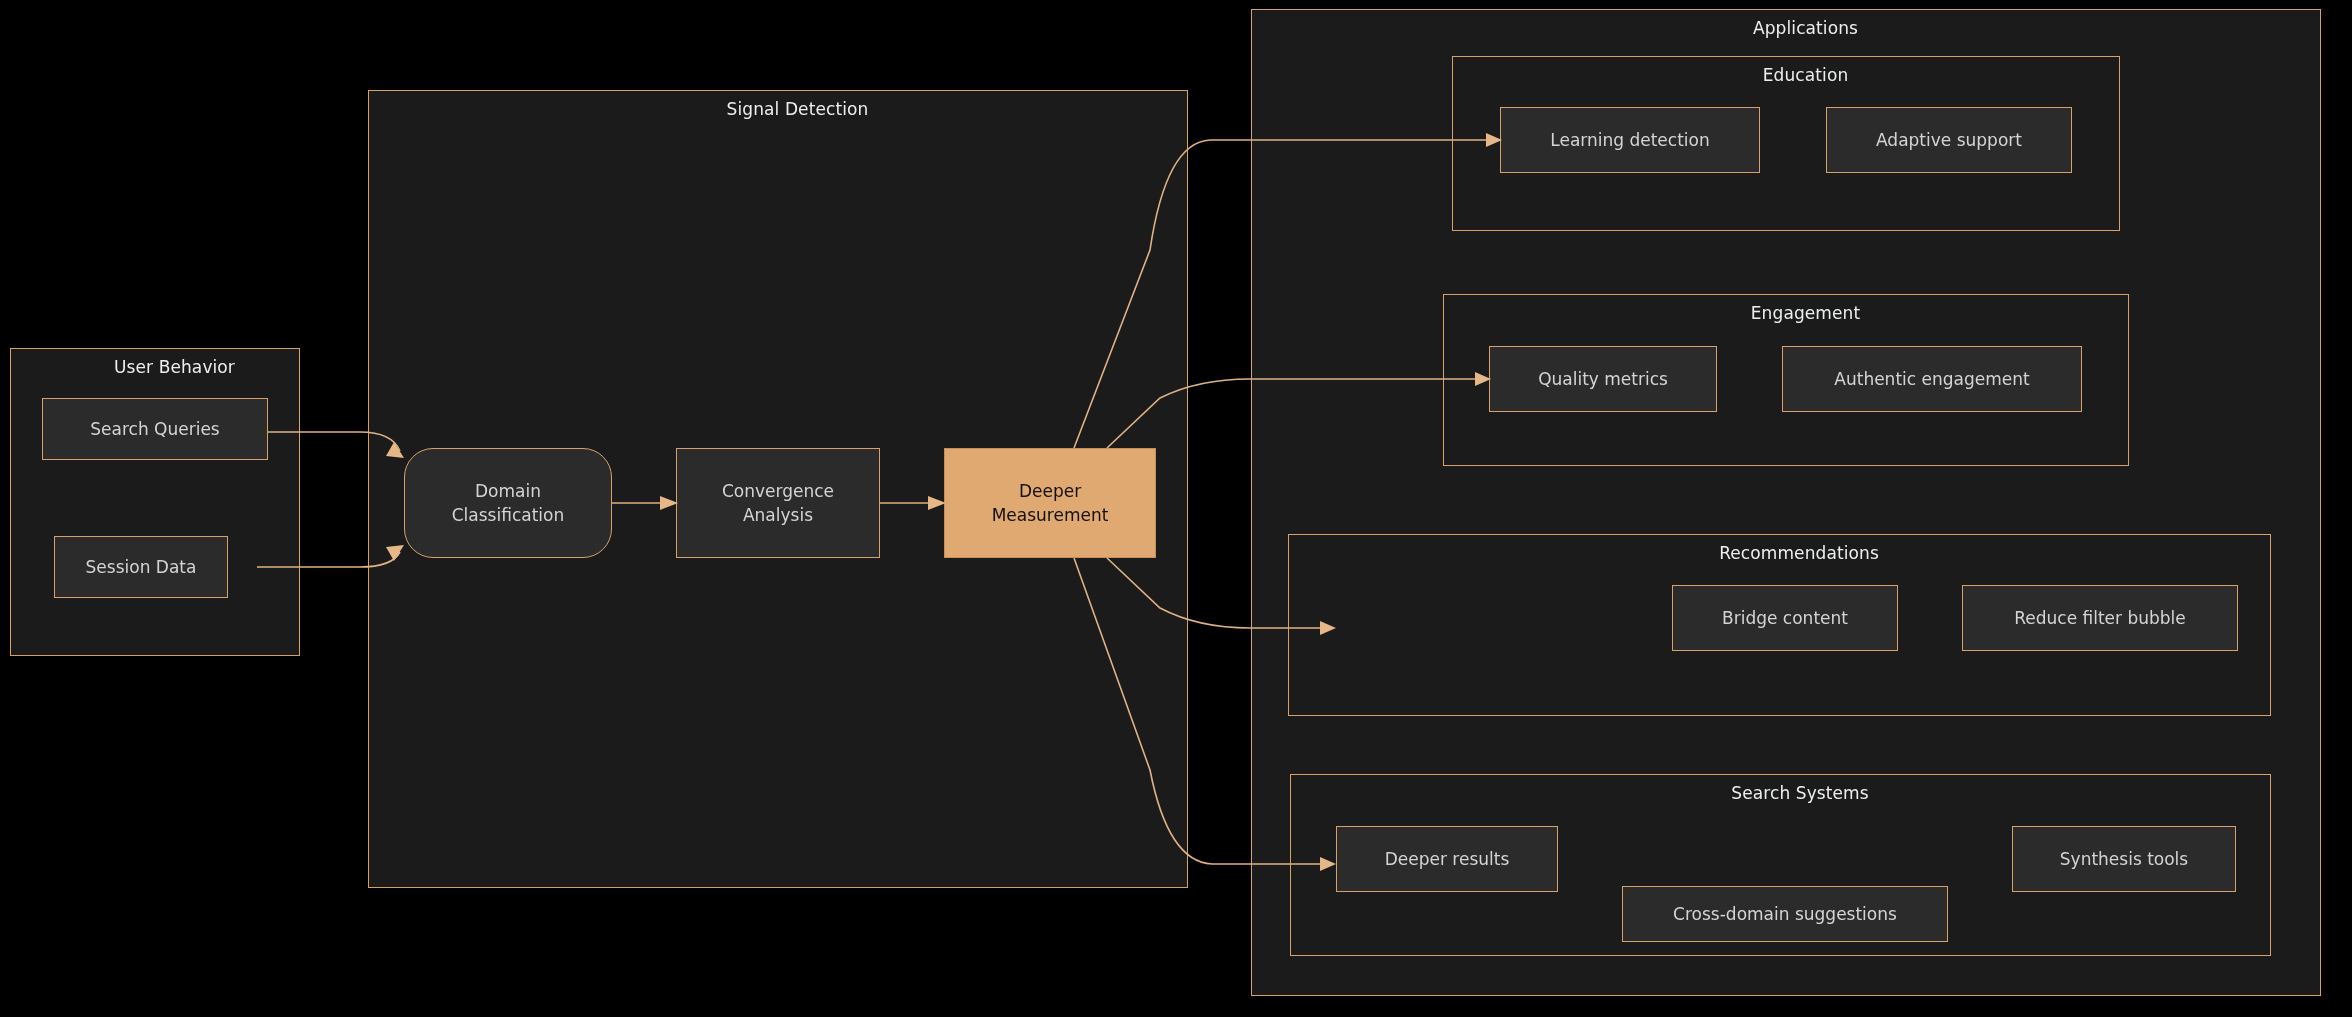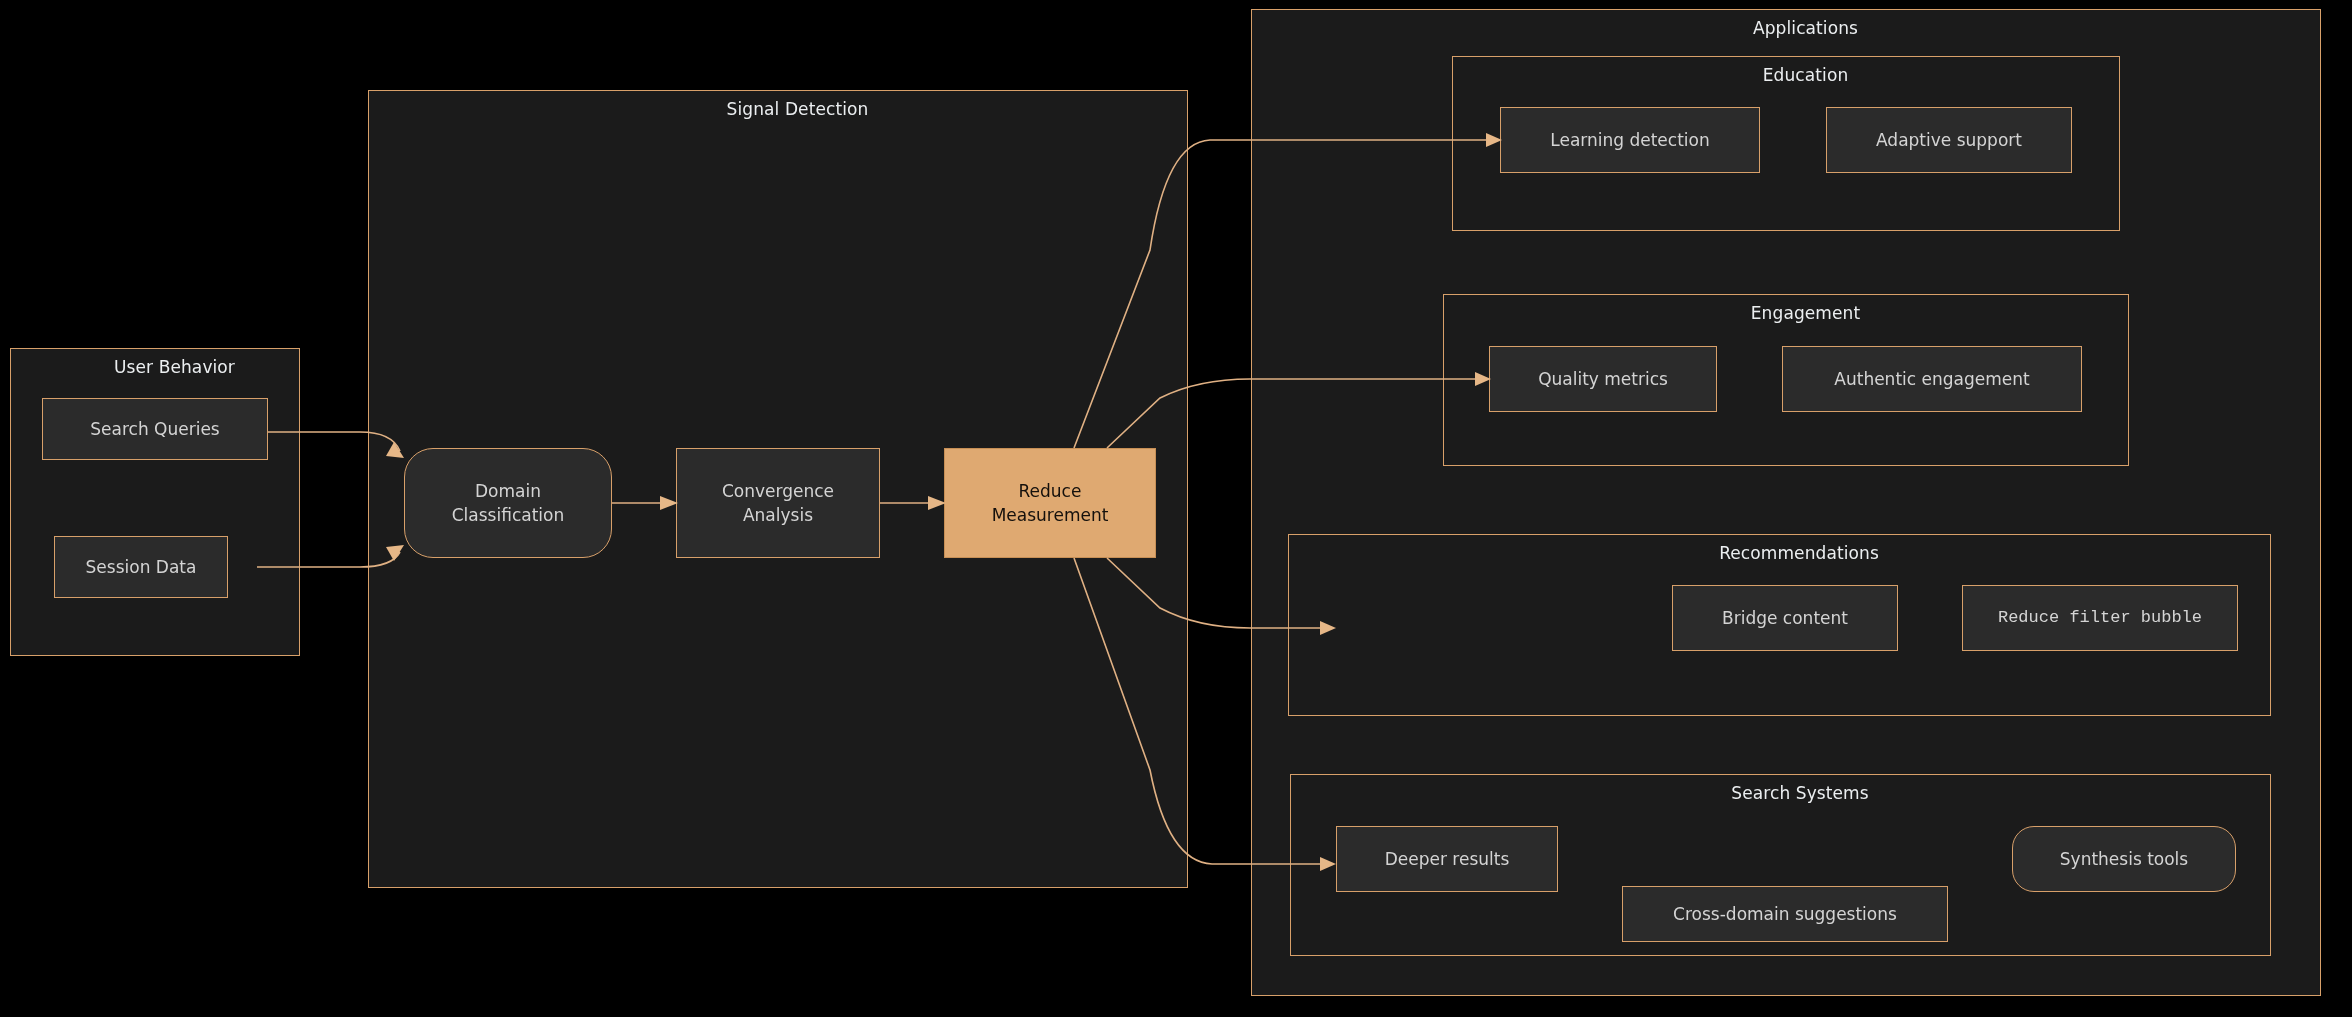--- a/index.html
+++ b/index.html
@@ -96,21 +96,21 @@
   <div class="node" style="left:42px; top:398px; width:226px; height:62px;">Search Queries</div>
   <div class="node" style="left:54px; top:536px; width:174px; height:62px;">Session Data</div>
 
   <div class="cluster" style="left:368px; top:90px; width:820px; height:798px;">
     <div class="cluster-title">Signal Detection</div>
   </div>
   <div class="node" style="left:404px; top:448px; width:208px; height:110px;border-radius:29px;">Domain
 Classification</div>
   <div class="node" style="left:676px; top:448px; width:204px; height:110px;">Convergence
 Analysis</div>
-  <div class="node highlight" style="left:944px; top:448px; width:212px; height:110px;">Reduce
+  <div class="node highlight" style="left:944px; top:448px; width:212px; height:110px;">Deeper
 Measurement</div>
 
   <div class="cluster" style="left:1251px; top:9px; width:1070px; height:987px;">
     <div class="cluster-title">Applications</div>
   </div>
 
   <div class="cluster" style="left:1452px; top:56px; width:668px; height:175px;">
     <div class="cluster-title">Education</div>
   </div>
   <div class="node" style="left:1500px; top:107px; width:260px; height:66px;">Learning detection</div>
@@ -119,28 +119,28 @@
   <div class="cluster" style="left:1443px; top:294px; width:686px; height:172px;">
     <div class="cluster-title">Engagement</div>
   </div>
   <div class="node" style="left:1489px; top:346px; width:228px; height:66px;">Quality metrics</div>
   <div class="node" style="left:1782px; top:346px; width:300px; height:66px;">Authentic engagement</div>
 
   <div class="cluster" style="left:1288px; top:534px; width:983px; height:182px;">
     <div class="cluster-title">Recommendations</div>
   </div>
   <div class="node" style="left:1672px; top:585px; width:226px; height:66px;">Bridge content</div>
-  <div class="node" style="left:1962px; top:585px; width:276px; height:66px;font-family:Liberation Mono, monospace;">Reduce filter bubble</div>
+  <div class="node" style="left:1962px; top:585px; width:276px; height:66px;">Reduce filter bubble</div>
 
   <div class="cluster" style="left:1290px; top:774px; width:981px; height:182px;">
     <div class="cluster-title">Search Systems</div>
   </div>
   <div class="node" style="left:1336px; top:826px; width:222px; height:66px;">Deeper results</div>
   <div class="node" style="left:1622px; top:854px; width:326px; height:56px;margin-top:32px;">Cross-domain suggestions</div>
-  <div class="node" style="left:2012px; top:826px; width:224px; height:66px;border-radius:22px;">Synthesis tools</div>
+  <div class="node" style="left:2012px; top:826px; width:224px; height:66px;">Synthesis tools</div>
 
   <svg id="edges" viewBox="0 0 2352 1017">
 
     <g>
       <path d="M268,432 L360,432 Q392,432 400,451"></path>
       <polygon points="394,442 404,458 386,456"></polygon>
     </g>
 
     <g>
       <path d="M257,567 L360,567 Q392,567 400,552"></path>

